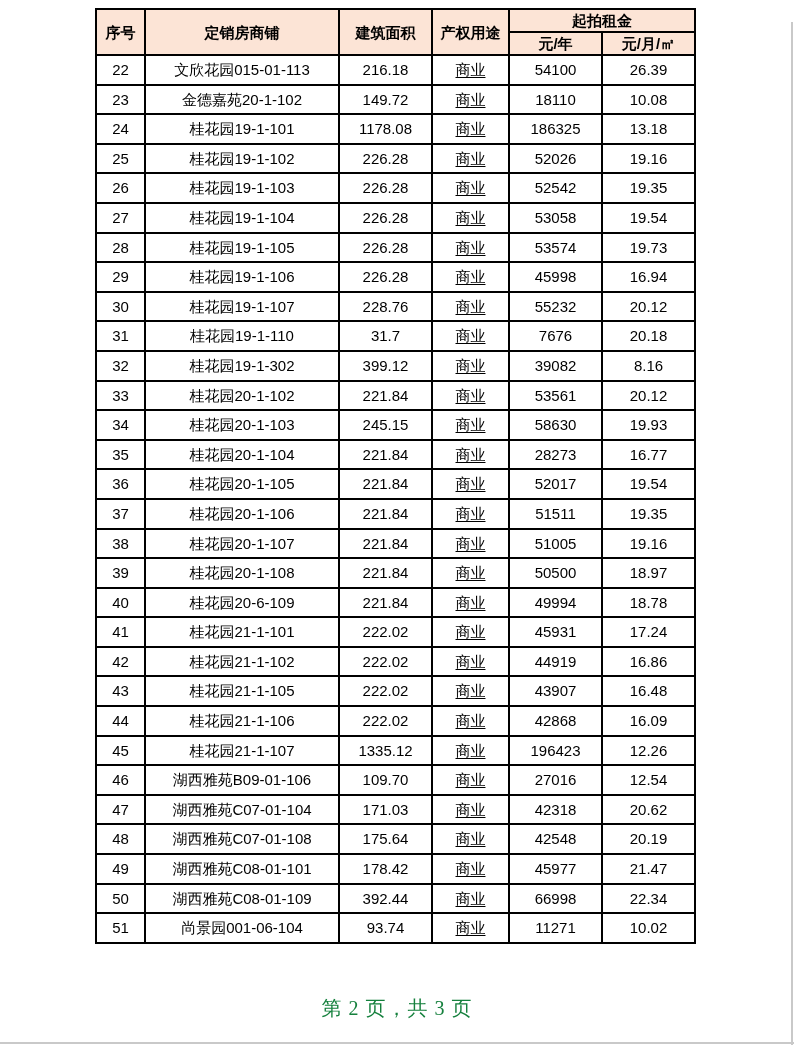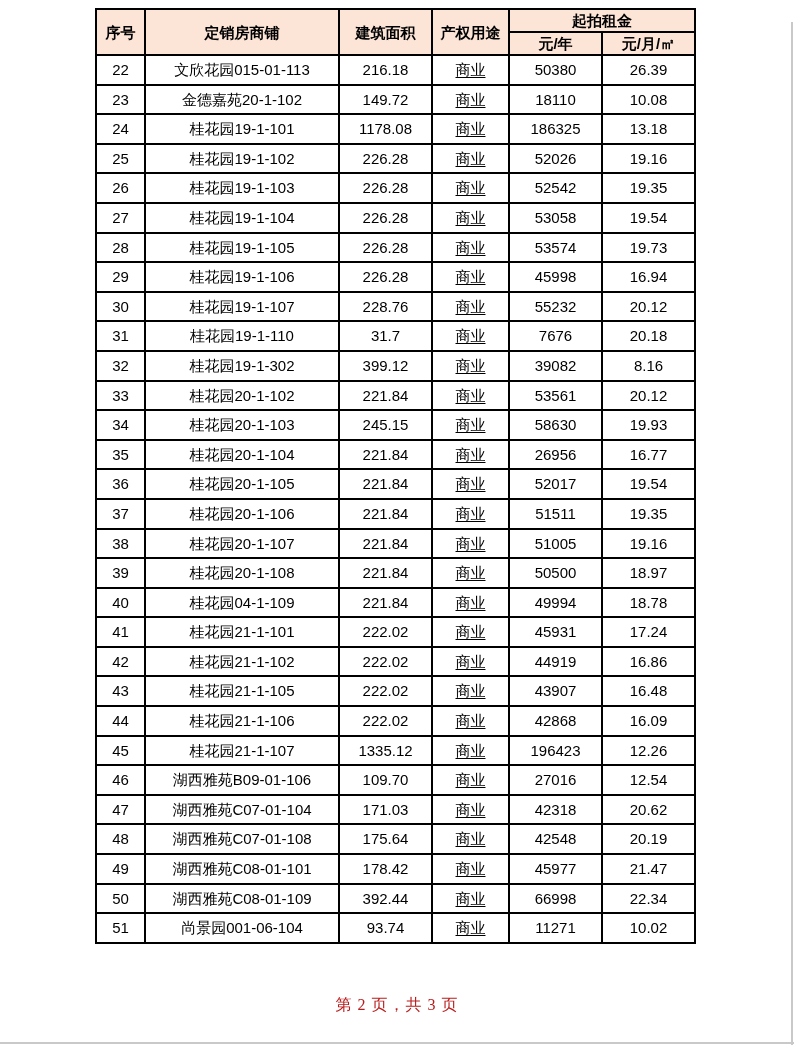--- a/index.html
+++ b/index.html
@@ -53,22 +53,22 @@
     text-decoration: underline;
     text-underline-offset: 2px;
   }
   .page-footer {
     position: absolute;
     left: 0;
     top: 995px;
     width: 794px;
     text-align: center;
     font-family: "Liberation Serif", "DejaVu Serif", serif;
-    font-size: 16px;
-    color: #b91c1c;
+    font-size: 20px;
+    color: #15803d;
     letter-spacing: 1px;
   }
 </style>
 </head>
 <body>
 
 <table class="rent-table">
   <colgroup>
     <col style="width:49px">
     <col style="width:194px">
@@ -89,21 +89,21 @@
       <th>元/年</th>
       <th>元/月/㎡</th>
     </tr>
   </thead>
   <tbody>
       <tr>
         <td>22</td>
         <td>文欣花园015-01-113</td>
         <td>216.18</td>
         <td class="usage-cell">商业</td>
-        <td>50380</td>
+        <td>54100</td>
         <td>26.39</td>
       </tr>
       <tr>
         <td>23</td>
         <td>金德嘉苑20-1-102</td>
         <td>149.72</td>
         <td class="usage-cell">商业</td>
         <td>18110</td>
         <td>10.08</td>
       </tr>
@@ -193,21 +193,21 @@
         <td>245.15</td>
         <td class="usage-cell">商业</td>
         <td>58630</td>
         <td>19.93</td>
       </tr>
       <tr>
         <td>35</td>
         <td>桂花园20-1-104</td>
         <td>221.84</td>
         <td class="usage-cell">商业</td>
-        <td>26956</td>
+        <td>28273</td>
         <td>16.77</td>
       </tr>
       <tr>
         <td>36</td>
         <td>桂花园20-1-105</td>
         <td>221.84</td>
         <td class="usage-cell">商业</td>
         <td>52017</td>
         <td>19.54</td>
       </tr>
@@ -230,21 +230,21 @@
       <tr>
         <td>39</td>
         <td>桂花园20-1-108</td>
         <td>221.84</td>
         <td class="usage-cell">商业</td>
         <td>50500</td>
         <td>18.97</td>
       </tr>
       <tr>
         <td>40</td>
-        <td>桂花园04-1-109</td>
+        <td>桂花园20-6-109</td>
         <td>221.84</td>
         <td class="usage-cell">商业</td>
         <td>49994</td>
         <td>18.78</td>
       </tr>
       <tr>
         <td>41</td>
         <td>桂花园21-1-101</td>
         <td>222.02</td>
         <td class="usage-cell">商业</td>

